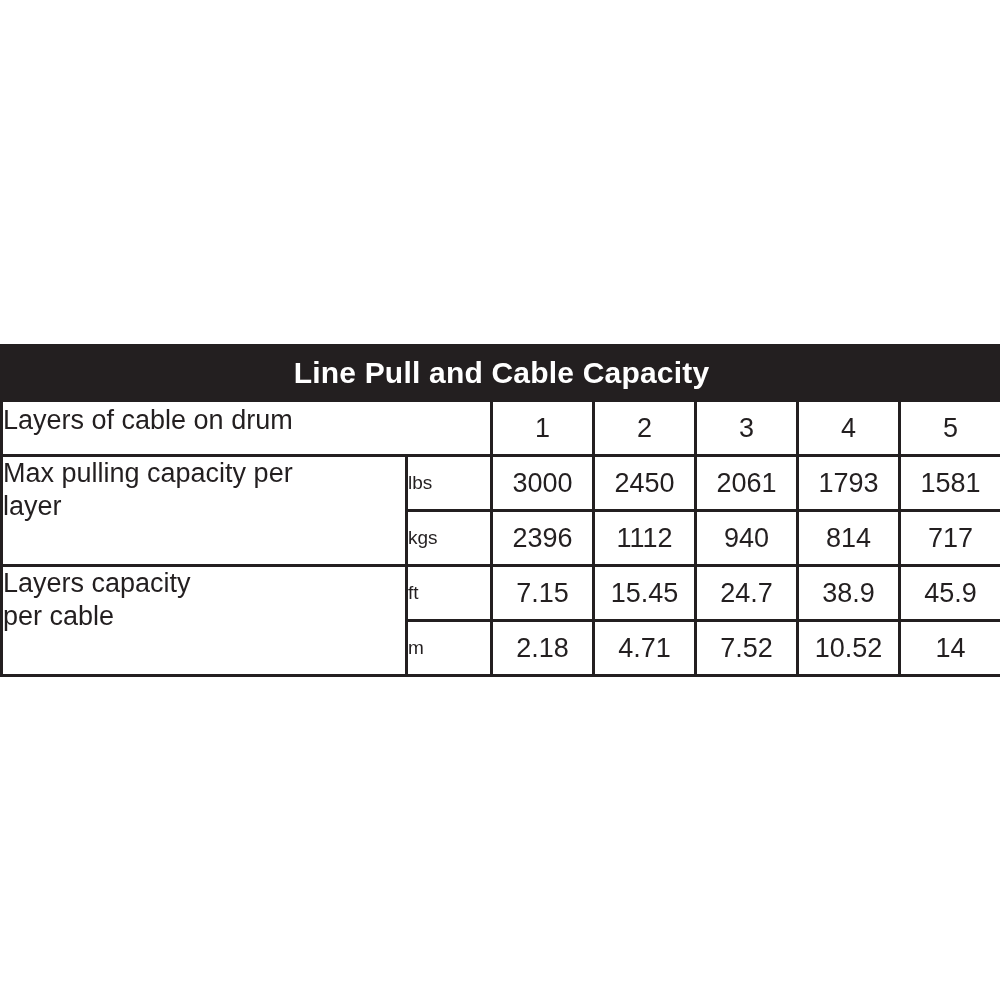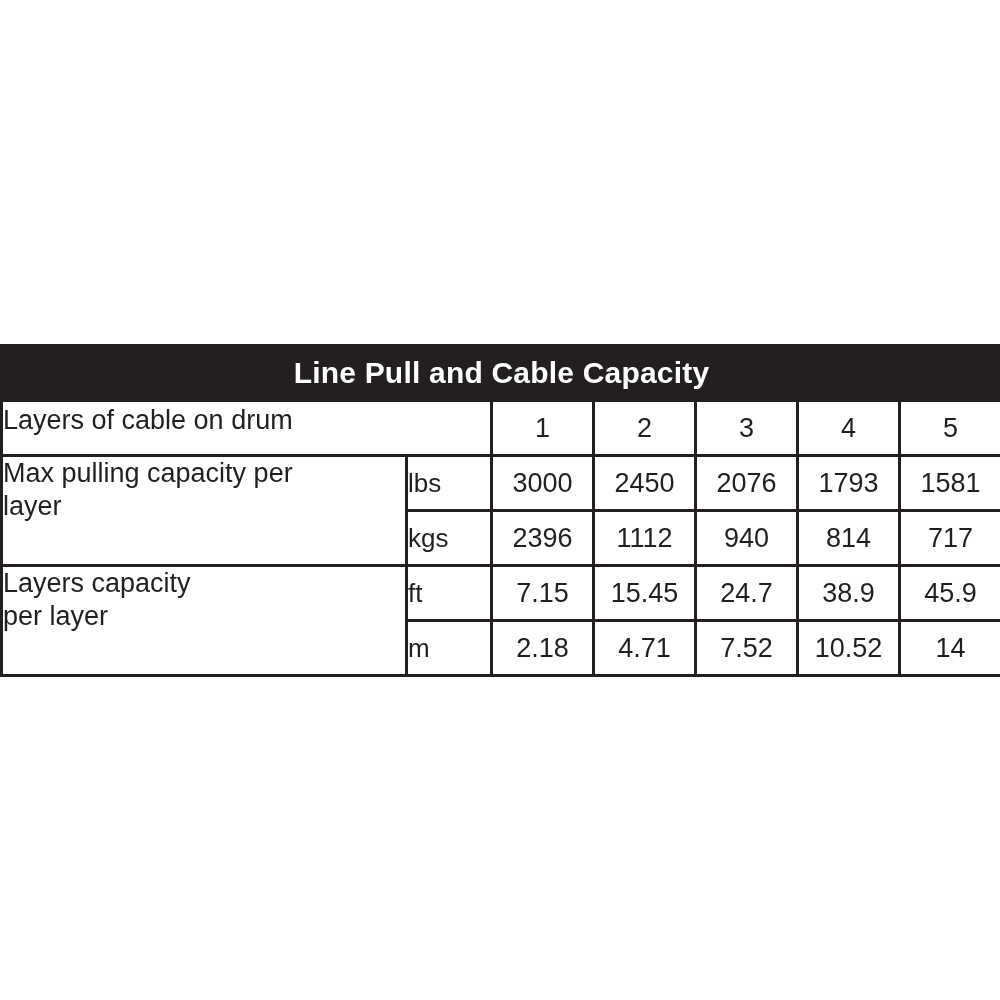--- a/index.html
+++ b/index.html
@@ -57,21 +57,21 @@
     line-height: 1.22;
     vertical-align: top;
   }
   .rowlabel.mid {
     vertical-align: middle;
     padding-top: 0;
     padding-bottom: 16px;
   }
 
   .unit {
-    font-size: 26px;
+    font-size: 19px;
     text-align: left;
     padding-left: 18px;
     height: 52px;
   }
 
   .num {
     font-size: 27px;
     text-align: center;
     height: 52px;
   }
@@ -113,37 +113,37 @@
       </tr>
 
       <tr>
         <td class="rowlabel nb-left" rowspan="2">
           <div>Max pulling capacity per</div>
           <div>layer</div>
         </td>
         <td class="unit">lbs</td>
         <td class="num">3000</td>
         <td class="num">2450</td>
-        <td class="num">2076</td>
+        <td class="num">2061</td>
         <td class="num">1793</td>
         <td class="num nb-right">1581</td>
       </tr>
       <tr>
         <td class="unit">kgs</td>
         <td class="num">2396</td>
         <td class="num">1112</td>
         <td class="num">940</td>
         <td class="num">814</td>
         <td class="num nb-right">717</td>
       </tr>
 
       <tr>
         <td class="rowlabel nb-left" rowspan="2">
           <div>Layers capacity</div>
-          <div> per layer</div>
+          <div> per cable</div>
         </td>
         <td class="unit">ft</td>
         <td class="num">7.15</td>
         <td class="num">15.45</td>
         <td class="num">24.7</td>
         <td class="num">38.9</td>
         <td class="num nb-right">45.9</td>
       </tr>
       <tr>
         <td class="unit">m</td>

